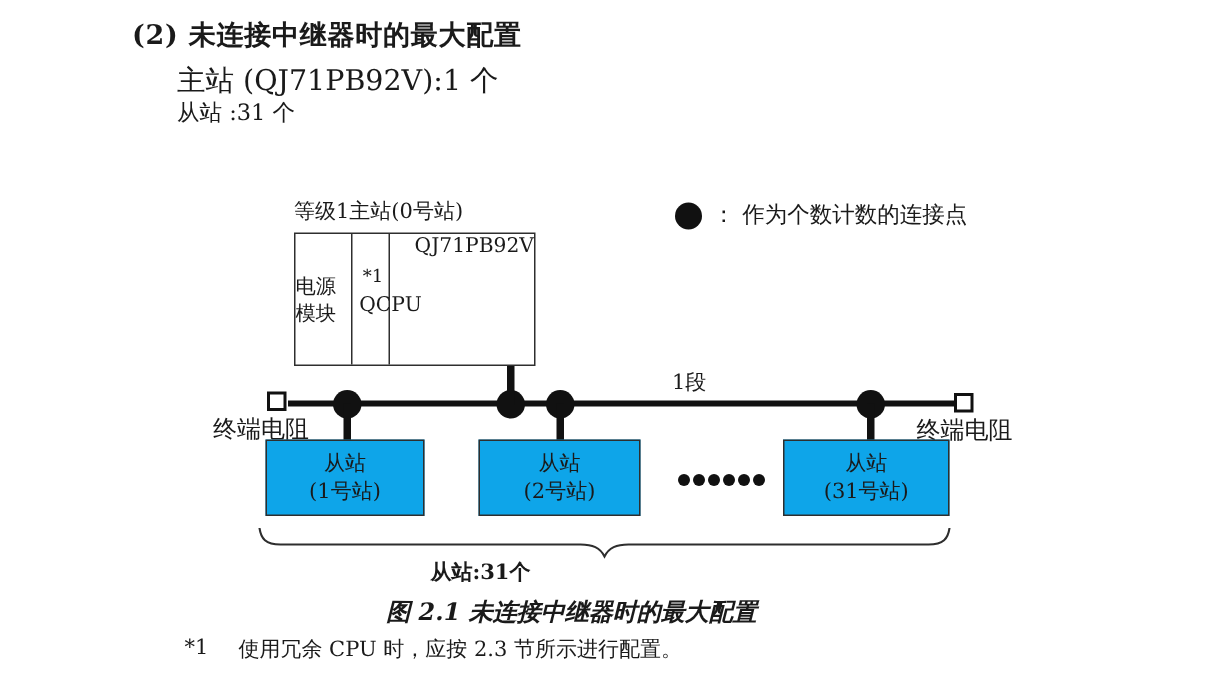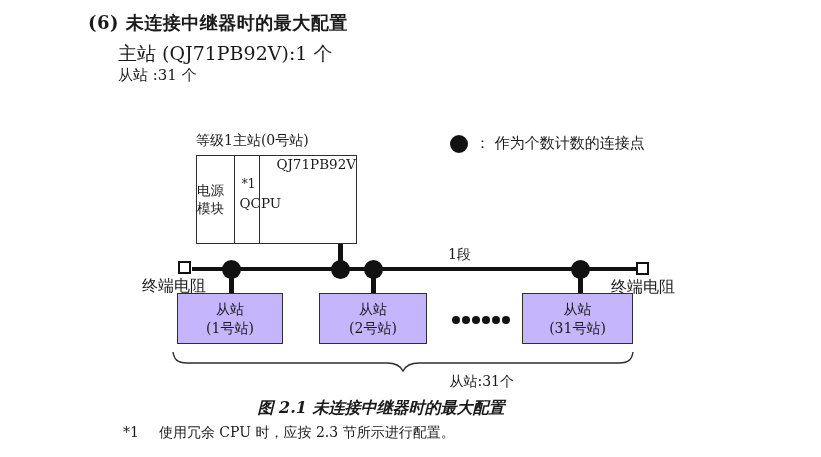--- a/index.html
+++ b/index.html
@@ -45,45 +45,45 @@
   .term-right { left: 636px; top: 262px; }
   .term-label { font-size: 16px; }
   .term-label-left  { left: 142px; top: 276px; }
   .term-label-right { left: 611px; top: 277px; }
 
   .bus-dot { width: 19px; height: 19px; border-radius: 50%; background: #111111; }
   .vdrop { width: 5px; background: #111111; }
 
   .slave-box {
     top: 293px; height: 51px;
-    border: 1.5px solid #2e2e2e; box-sizing: border-box; background: #c4b5fd;
+    border: 1.5px solid #2e2e2e; box-sizing: border-box; background: #0ea5e9;
     display: flex; flex-direction: column; align-items: center; justify-content: center;
     font-size: 14px; line-height: 1.32; text-align: center;
   }
   .slave-1  { left: 177px; width: 106px; }
   .slave-2  { left: 319px; width: 108px; }
   .slave-31 { left: 522px; width: 111px; }
 
   .ellipsis-row { left: 452px; top: 316px; display: flex; gap: 2px; align-items: center; }
   .edot { width: 8px; height: 8px; border-radius: 50%; background: #111111; }
 
   .brace-wrap { left: 172px; top: 352px; width: 462px; height: 21px; }
-  .slave-count { left: 314px; top: 373px; width: 200px; text-align: right; font-size: 14px; }
+  .slave-count { left: 287px; top: 373px; width: 200px; text-align: left; font-size: 14px; font-weight: bold; }
 
   .fig-caption { left: 0; top: 398px; width: 762px; text-align: center; font-size: 16px; font-weight: bold; font-style: italic; }
 
   .footnote { left: 123px; top: 424px; font-size: 14px; display: flex; }
   .footnote-marker { margin-right: 20px; }
 </style>
 </head>
 <body>
 
 <div class="page">
 
-  <div class="abs doc-title">(6) 未连接中继器时的最大配置</div>
+  <div class="abs doc-title">(2) 未连接中继器时的最大配置</div>
   <div class="abs sub-line1">主站 (QJ71PB92V):1 个</div>
   <div class="abs sub-line2">从站 :31 个</div>
 
   <div class="abs master-label">等级1主站(0号站)</div>
 
   <div class="abs master-box">
     <div class="mcell cell-power">电源模块</div>
     <div class="mcell cell-cpu">
       <span class="cpu-note">*1</span>
       <span class="cpu-name">QCPU</span>

